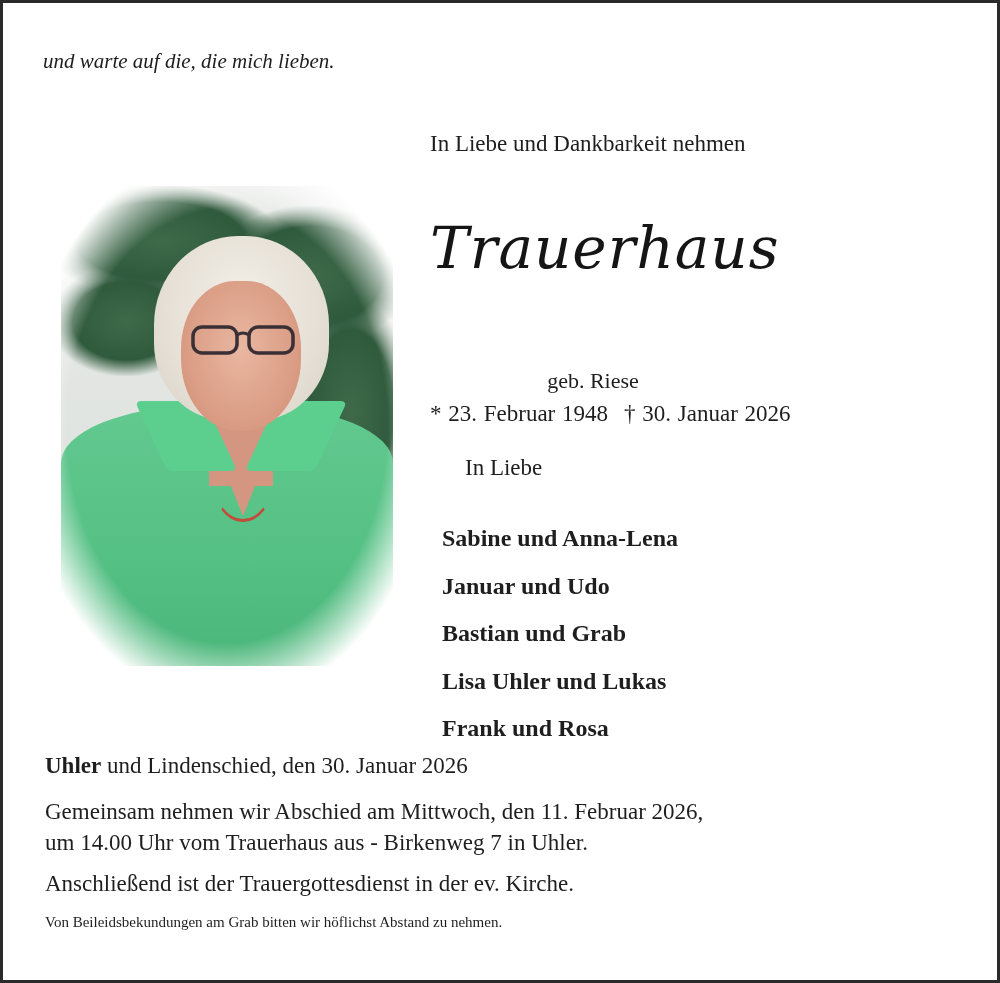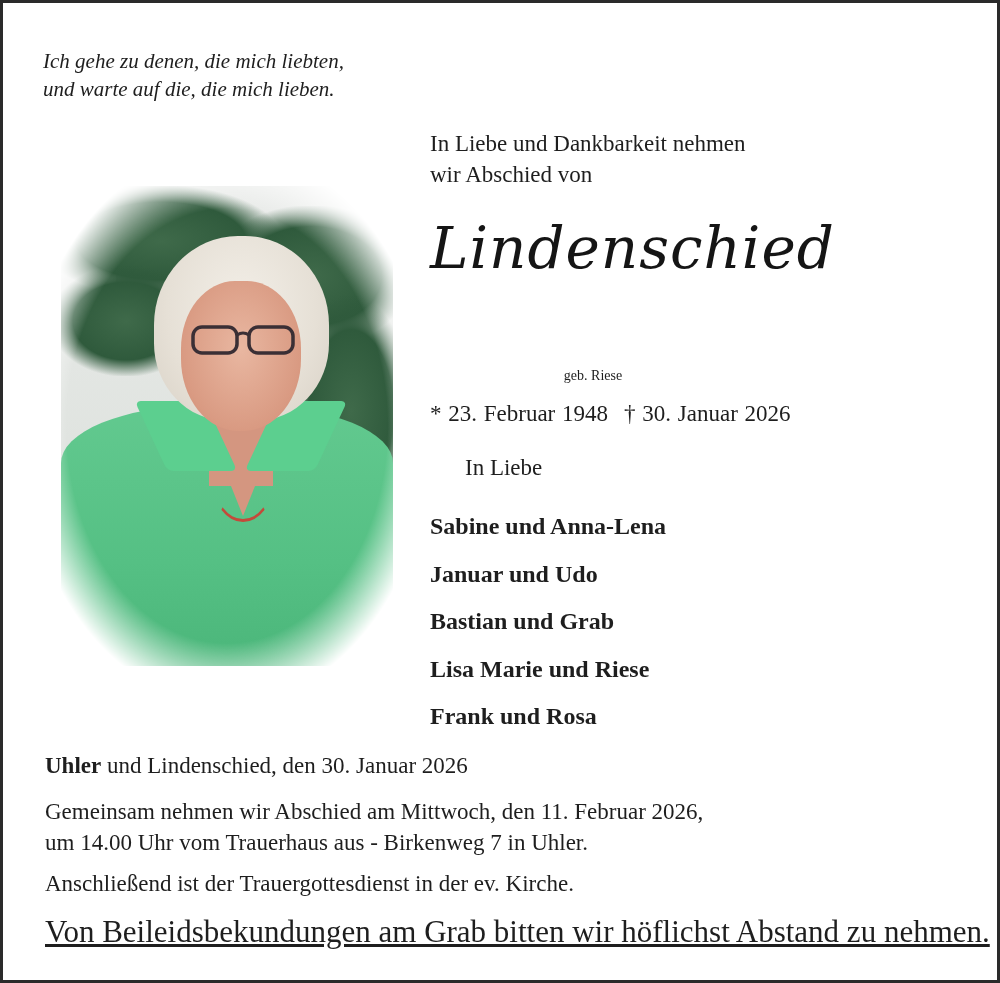--- a/index.html
+++ b/index.html
@@ -27,39 +27,38 @@
     .photo .glasses { position:absolute; left:130px; top:138px; width:104px; height:34px; }
     .photo .neck { position:absolute; left:148px; top:225px; width:64px; height:75px; background:#d49680; }
     .photo .shirt { position:absolute; left:0; top:220px; width:332px; height:260px; background: linear-gradient(180deg,#62c98f 0%,#55c084 60%,#4bb67a 100%); border-radius: 42% 42% 0 0 / 22% 22% 0 0; }
     .photo .vneck { position:absolute; left:150px; top:250px; width:0; height:0; border-left:32px solid transparent; border-right:32px solid transparent; border-top:80px solid #d49680; }
     .photo .collar-l { position:absolute; left:90px; top:215px; width:70px; height:70px; background:#5ccf8f; transform: skewX(25deg); border-radius:6px; }
     .photo .collar-r { position:absolute; left:200px; top:215px; width:70px; height:70px; background:#5ccf8f; transform: skewX(-25deg); border-radius:6px; }
     .photo .necklace { position:absolute; left:152px; top:255px; width:56px; height:78px; border-bottom:3px solid #c44a3a; border-left:2px solid transparent; border-right:2px solid transparent; border-radius: 0 0 50% 50%; }
 
     .intro { position: absolute; left: 427px; top: 125px; font-size: 23px; line-height: 31px; }
     .name { position: absolute; left: 427px; top: 210px; font-family: "DejaVu Serif", serif; font-style: italic; font-size: 58px; line-height: 70px; letter-spacing: 1px; color:#151515; }
-    .born-name { position: absolute; left: 427px; width: 326px; top: 365px; text-align: center; font-size: 14px; }
+    .born-name { position: absolute; left: 427px; width: 326px; top: 365px; text-align: center; font-size: 22px; }
     .dates { position: absolute; left: 427px; top: 398px; font-size: 23px; word-spacing: 1px; }
     .dates .gap { display:inline-block; width: 16px; }
     .in-liebe { position: absolute; left: 427px; top: 452px; font-size: 23px; margin-left: 35px; }
-    .mourners { position: absolute; left: 427px; top: 500px; margin:0; padding:0; list-style:none; }
+    .mourners { position: absolute; left: 427px; top: 500px; margin:12px; padding:0; list-style:none; }
     .mourners li { font-weight: bold; font-size: 24px; line-height: 47.5px; }
     .place { position: absolute; left: 42px; top: 750px; font-size: 23px; text-align: right; }
     .place b { font-weight: bold; }
     .funeral { position: absolute; left: 42px; top: 793px; font-size: 23px; line-height: 31px; }
     .after { position: absolute; left: 42px; top: 868px; font-size: 23px; }
-    .request { position: absolute; left: 42px; top: 911px; font-size: 31px; text-decoration: underline; }
+    .request { position: absolute; left: 42px; top: 911px; font-size: 15px; }
   </style>
 </head>
 <body>
 
 <div class="frame">
 
   <div class="motto">
-    <div>Ich gehe zu denen, die mich liebten,</div>
     <div>und warte auf die, die mich lieben.</div>
   </div>
 
   <div class="photo" title="portrait of Angelika Weidekemper">
     <div class="bg"></div>
     <div class="wall-window"></div>
     <div class="branch" style="left:-20px;top:0;width:240px;height:110px;"></div>
     <div class="branch" style="left:150px;top:20px;width:200px;height:140px;"></div>
     <div class="branch" style="left:-10px;top:80px;width:150px;height:110px;"></div>
     <div class="branch" style="left:230px;top:110px;width:120px;height:230px;"></div>
@@ -73,40 +72,39 @@
     <div class="face"></div>
     <svg class="glasses" viewBox="0 0 104 34">
       <rect x="2" y="3" width="44" height="26" rx="9" fill="none" stroke="#3a2f35" stroke-width="3.5"></rect>
       <rect x="58" y="3" width="44" height="26" rx="9" fill="none" stroke="#3a2f35" stroke-width="3.5"></rect>
       <path d="M46 11 Q52 7 58 11" fill="none" stroke="#3a2f35" stroke-width="3"></path>
     </svg>
   </div>
 
   <div class="intro">
     <div>In Liebe und Dankbarkeit nehmen</div>
-    <div>wir Abschied von</div>
   </div>
 
   <div class="name">
-    <div>Lindenschied</div>
+    <div>Trauerhaus</div>
   </div>
 
   <div class="born-name">geb. Riese</div>
 
   <div class="dates">
     <span>* 23. Februar 1948</span><span class="gap"></span><span>† 30. Januar 2026</span>
   </div>
 
   <div class="in-liebe">In Liebe</div>
 
   <ul class="mourners">
     <li>Sabine und Anna-Lena</li>
     <li>Januar und Udo</li>
     <li>Bastian und Grab</li>
-    <li>Lisa Marie und Riese</li>
+    <li>Lisa Uhler und Lukas</li>
     <li>Frank und Rosa</li>
   </ul>
 
   <div class="place"><b>Uhler</b><span> und Lindenschied, den 30. Januar 2026</span></div>
 
   <div class="funeral">
     <div>Gemeinsam nehmen wir Abschied am Mittwoch, den 11. Februar 2026,</div>
     <div>um 14.00 Uhr vom Trauerhaus aus - Birkenweg 7 in Uhler.</div>
   </div>
 

